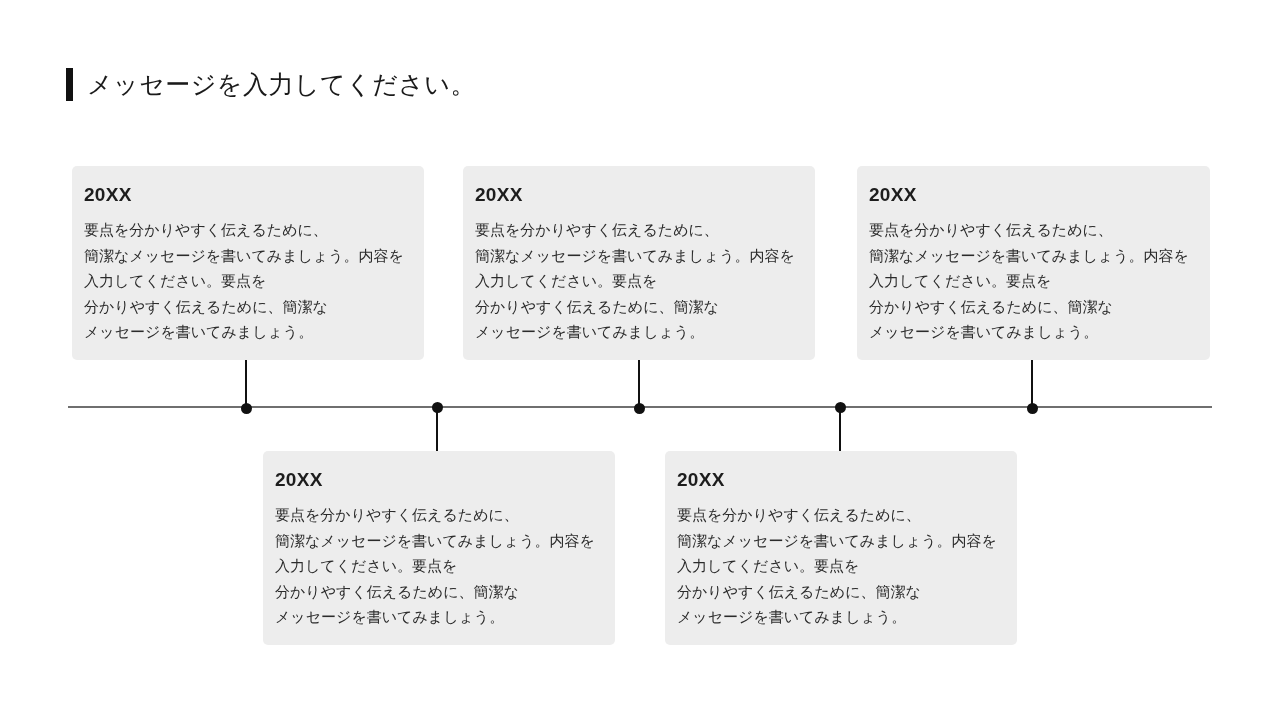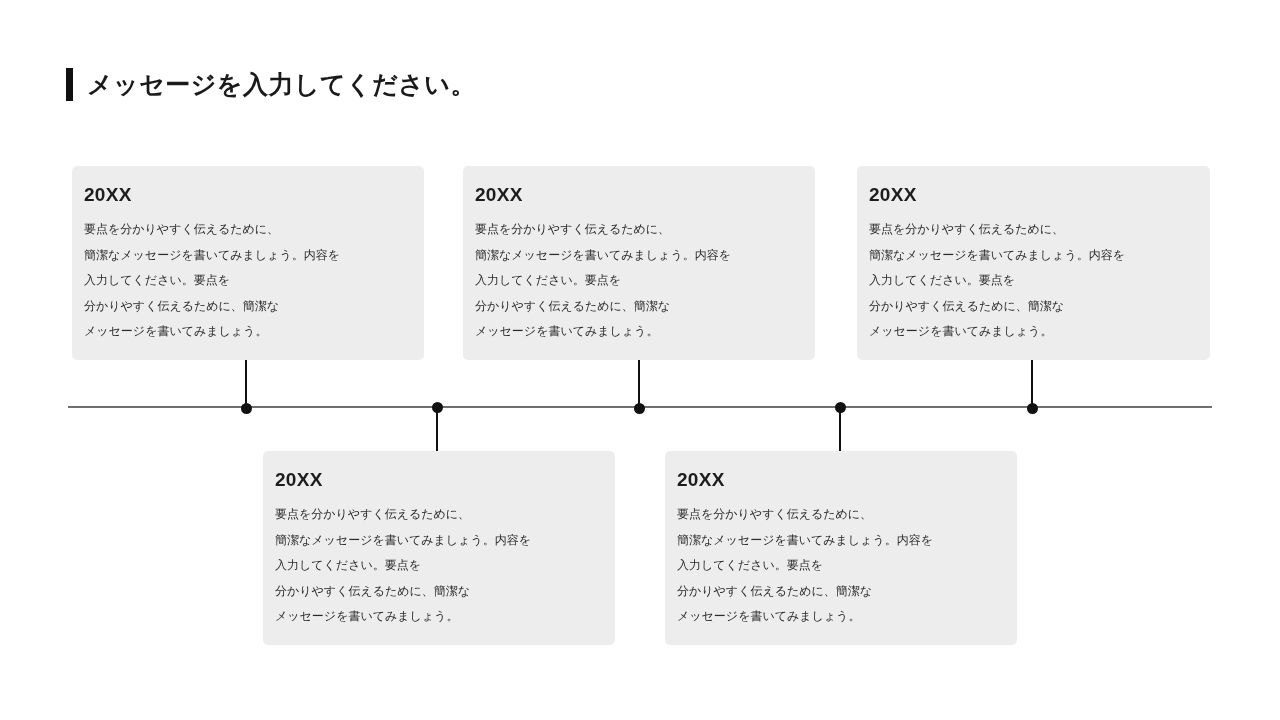--- a/index.html
+++ b/index.html
@@ -16,21 +16,20 @@
   }
 
   
   #slide-title {
     position: absolute;
     left: 66px;
     top: 68px;
     display: flex;
     align-items: center;
     gap: 14px;
-    font-weight: bold;
   }
   #title-accent {
     width: 7px;
     height: 33px;
     background: #111111;
     flex: 0 0 auto;
   }
   #title-text {
     font-size: 25px;
     line-height: 33px;
@@ -106,21 +105,21 @@
   }
   .card-year {
     font-size: 19px;
     font-weight: bold;
     color: #1d1d1d;
     line-height: 26px;
     margin-bottom: 9px;
     letter-spacing: 0.3px;
   }
   .card-body {
-    font-size: 12px;
+    font-size: 15px;
     line-height: 25.5px;
     color: #2b2b2b;
   }
   .card-body .bline {
     display: block;
     white-space: nowrap;
   }
 </style>
 </head>
 <body>

